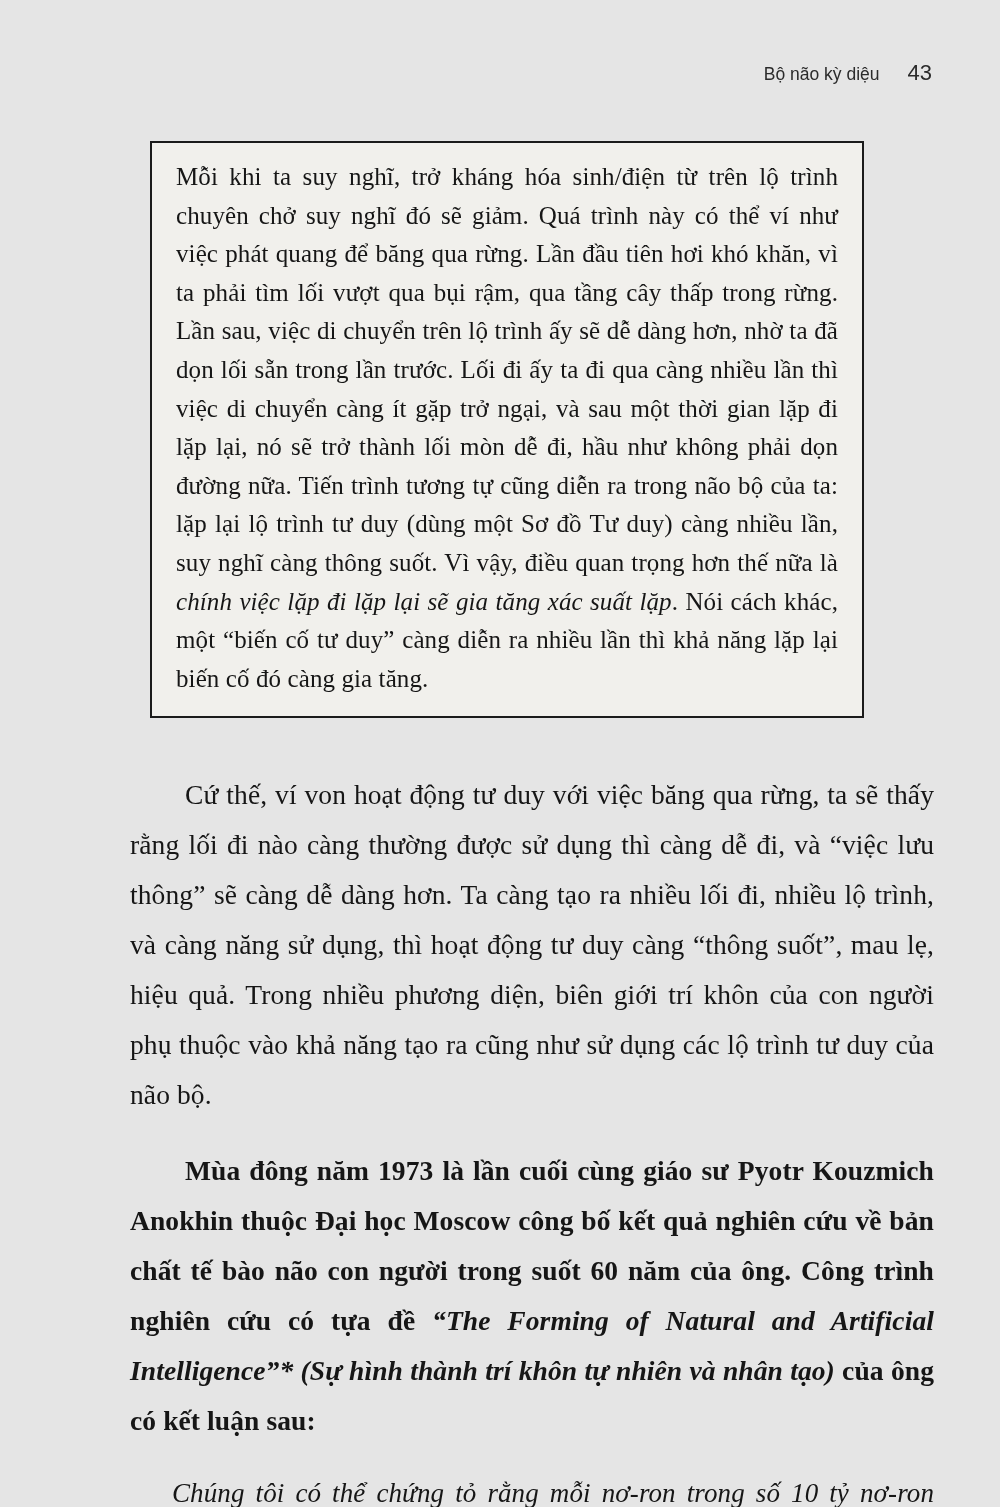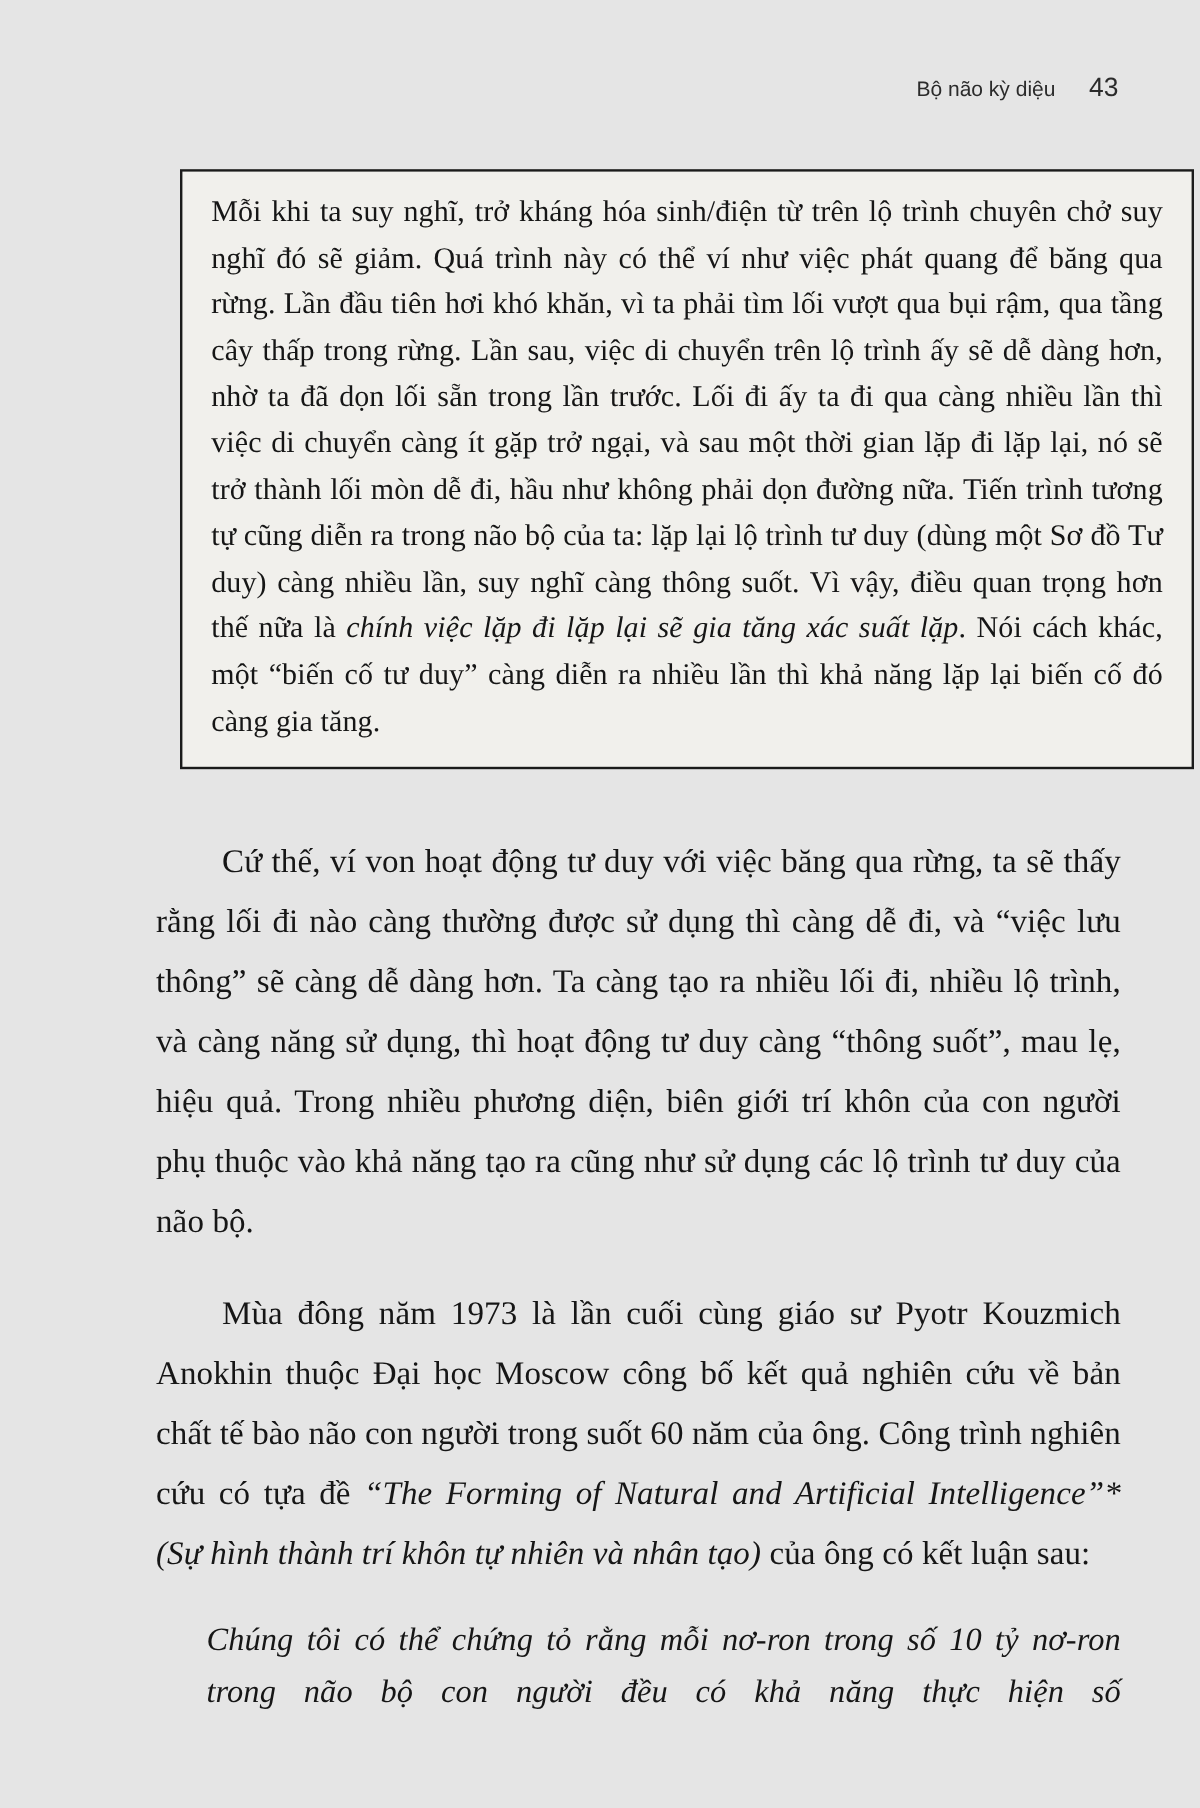--- a/index.html
+++ b/index.html
@@ -25,21 +25,21 @@
     font-family: "Liberation Sans", "DejaVu Sans", sans-serif;
     font-size: 17.5px;
     color: #2b2b2b;
     margin-bottom: 55px;
     margin-right: 2px;
   }
   .page-header .page-number { font-size: 22px; }
 
   .callout {
     box-sizing: border-box;
-    width: 845px;
+    width: 714px;
     margin-left: 20px;
     border: 2px solid #1b1b1b;
     background: #f1f0ec;
     padding: 15px 24px 18px 24px;
   }
   .callout-text {
     margin: 0;
     font-size: 25px;
     line-height: 38.6px;
     text-align: justify;
@@ -47,21 +47,21 @@
   }
 
   .body-para {
     margin: 0;
     font-size: 27.5px;
     line-height: 50px;
     text-align: justify;
     letter-spacing: 0.1px;
   }
   .body-para.first { margin-top: 52px; }
-  .body-para.second { margin-top: 26px; }
+  .body-para.second { margin-top: 26px; font-weight: bold; }
   .indent { text-indent: 55px; }
 
   .italic { font-style: italic; }
 
   .block-quote {
     margin: 26px 0 0 42px;
     font-size: 27px;
     line-height: 43px;
     font-style: italic;
     text-align: justify;

